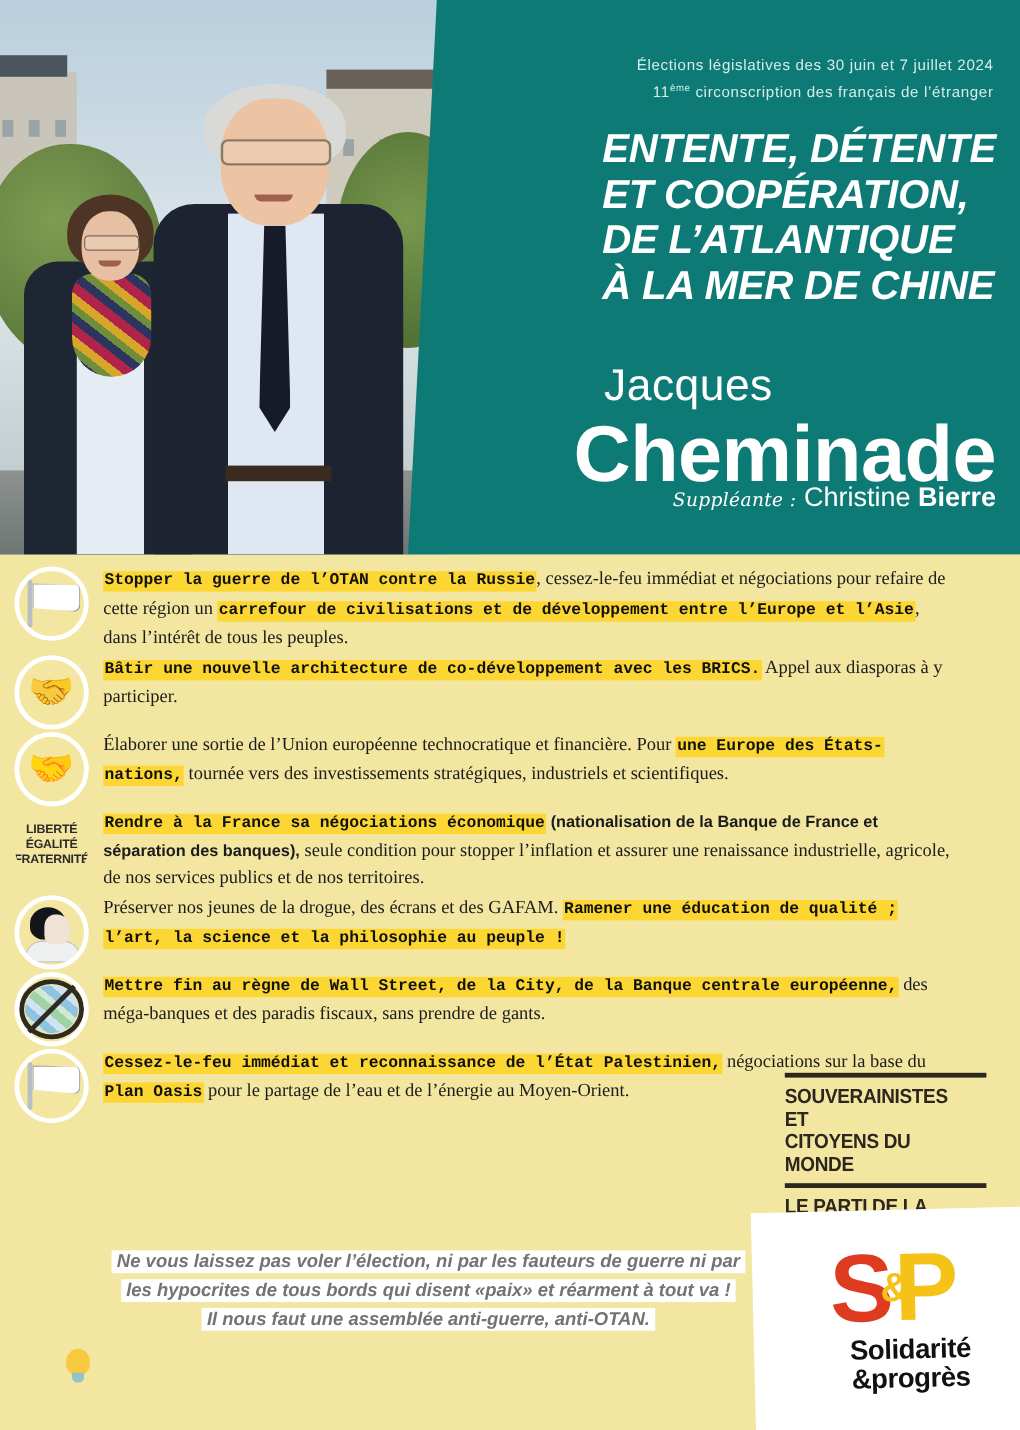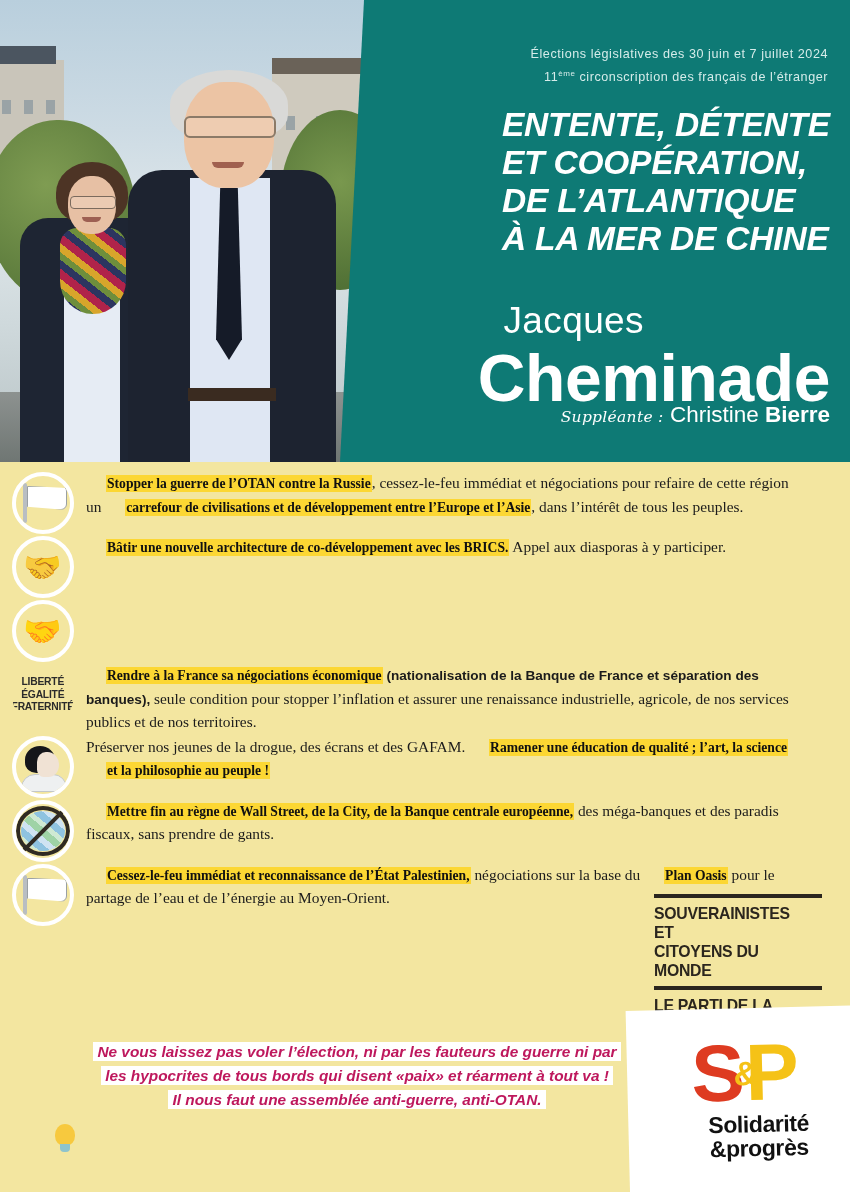--- a/index.html
+++ b/index.html
@@ -63,22 +63,22 @@
   .supline .sc{font-family:"DejaVu Serif",serif;font-style:italic;font-size:15.5px;letter-spacing:.3px;}
   .supline .b{font-weight:bold;}
 
   
   .bullets{position:absolute;left:0;top:472px;width:850px;}
   .row{position:relative;display:flex;align-items:flex-start;margin-bottom:2px;}
   .ic{width:86px;min-width:86px;height:62px;position:relative;}
   .circ{position:absolute;left:12px;top:0;width:62px;height:62px;border-radius:50%;
         border:4px solid #fff;box-sizing:border-box;display:flex;align-items:center;justify-content:center;overflow:hidden;}
   .txt{flex:1;padding-right:52px;font-family:"Liberation Serif",serif;font-size:15.4px;line-height:22.6px;color:#1b1b1b;}
-  mark{background:#FCD733;color:#111;font-family:Liberation Serif, serif;font-weight:bold;
-       font-size:13.6px;padding:1px 1px;box-decoration-break:clone;margin-left:20px;-webkit-box-decoration-break:clone;}
+  mark{background:#FCD733;color:#111;font-family:Liberation Mono, monospace;font-weight:bold;
+       font-size:13.6px;padding:1px 1px;box-decoration-break:clone;-webkit-box-decoration-break:clone;}
   .bs{font-family:"Liberation Sans",sans-serif;font-weight:bold;font-size:13.6px;}
 
   
   .flag{position:relative;width:50px;height:40px;}
   .flag .pole{position:absolute;left:5px;top:0;width:4px;height:40px;background:#b9bec2;border-radius:2px;}
   .flag .cloth{position:absolute;left:9px;top:3px;width:38px;height:22px;background:#fff;border:1.2px solid #9aa0a4;
                border-radius:0 5px 6px 0;clip-path:polygon(0 0,100% 8%,100% 100%,0 86%);}
   .hs{font-size:31px;line-height:31px;}
   .ltrs{font-family:"Liberation Sans",sans-serif;font-weight:bold;font-size:10.3px;line-height:12.4px;
         text-align:center;color:#2b2b2b;letter-spacing:-.2px;}
@@ -93,21 +93,21 @@
   .noban .slash{position:absolute;left:50%;top:-2px;width:4px;height:54px;background:#2f2a22;transform:translateX(-50%) rotate(45deg);}
 
   
   .sideslog{position:absolute;right:28px;top:888px;width:168px;text-align:left;color:#2b261e;}
   .sideslog .bar{height:4px;background:#2b261e;margin:6px 0;}
   .sideslog .l1{font-weight:bold;font-size:17px;line-height:19px;letter-spacing:-.3px;transform:scaleX(.93);transform-origin:left;}
   .sideslog .l2{font-weight:bold;font-size:17px;line-height:19px;letter-spacing:-.3px;transform:scaleX(.93);transform-origin:left;}
 
   
   .slogan{position:absolute;left:58px;top:1040px;width:570px;text-align:center;}
-  .slogan span{background:#fff;color:#be185d;font-weight:bold;font-style:italic;font-size:15.4px;
+  .slogan span{background:#fff;color:#737373;font-weight:bold;font-style:italic;font-size:15.4px;
                line-height:24px;padding:1px 4px;box-decoration-break:clone;margin-left:28px;-webkit-box-decoration-break:clone;}
   .proc{position:absolute;left:84px;top:1124px;}
   .proc span{background:#FCD733;color:#14110c;font-weight:bold;font-style:italic;font-size:16.2px;padding:3px 7px;letter-spacing:.1px;}
   .bulb{position:absolute;left:53px;top:1124px;width:24px;height:30px;}
   .bulb .g{position:absolute;left:2px;top:0;width:20px;height:22px;border-radius:50% 50% 45% 45%;background:#F7C93E;}
   .bulb .b{position:absolute;left:7px;top:20px;width:10px;height:8px;background:#8fc4cc;border-radius:0 0 4px 4px;}
 
   .logopanel{position:absolute;left:628px;top:1008px;width:250px;height:200px;background:#fff;transform:rotate(-1.4deg);}
   .logo{position:absolute;left:668px;top:1034px;width:180px;text-align:center;transform:rotate(-1.4deg);}
   .logo .sp{position:relative;height:78px;}
@@ -201,24 +201,25 @@
           </div>
         </div>
         <div class="txt"><mark>Bâtir une nouvelle architecture de co-développement avec les BRICS.</mark><span> Appel aux diasporas à y participer.</span></div>
       </div>
       <div class="row">
         <div class="ic">
           <div class="circ">
             <div class="hs" style="filter:sepia(1) saturate(6) hue-rotate(-15deg)">🤝</div>
           </div>
         </div>
-      </div>
-      <div class="row">
-        <div class="ic">
-          <div class="circ" style="border: none; justify-content: flex-end;">
+        <div class="txt"><span>Élaborer une sortie de l’Union européenne technocratique et financière. Pour </span><mark>une Europe des États-nations,</mark><span> tournée vers des investissements stratégiques, industriels et scientifiques.</span></div>
+      </div>
+      <div class="row">
+        <div class="ic">
+          <div class="circ" style="border: none;">
             <div class="ltrs">
               <div>LIBERTÉ</div>
               <div>ÉGALITÉ</div>
               <div>FRATERNITÉ</div>
             </div>
           </div>
         </div>
         <div class="txt"><mark>Rendre à la France sa négociations économique</mark><span class="bs"> (nationalisation de la Banque de France et séparation des banques),</span><span> seule condition pour stopper l’inflation et assurer une renaissance industrielle, agricole, de nos services publics et de nos territoires.</span></div>
       </div>
       <div class="row">

